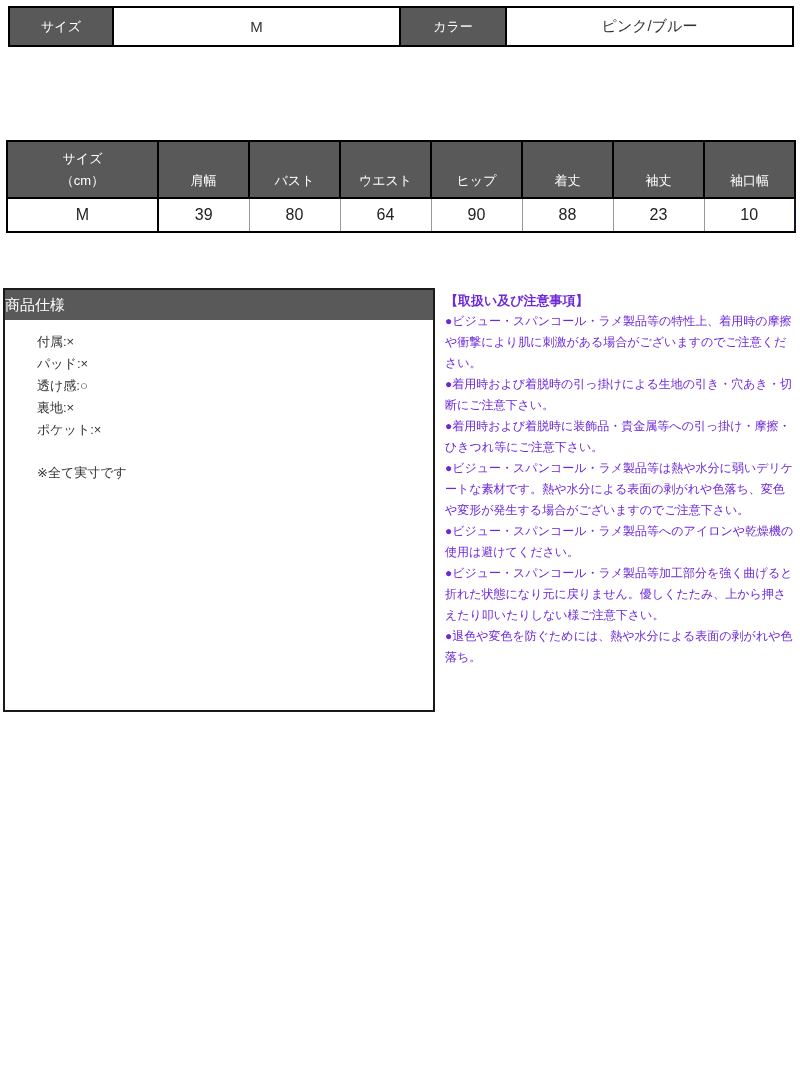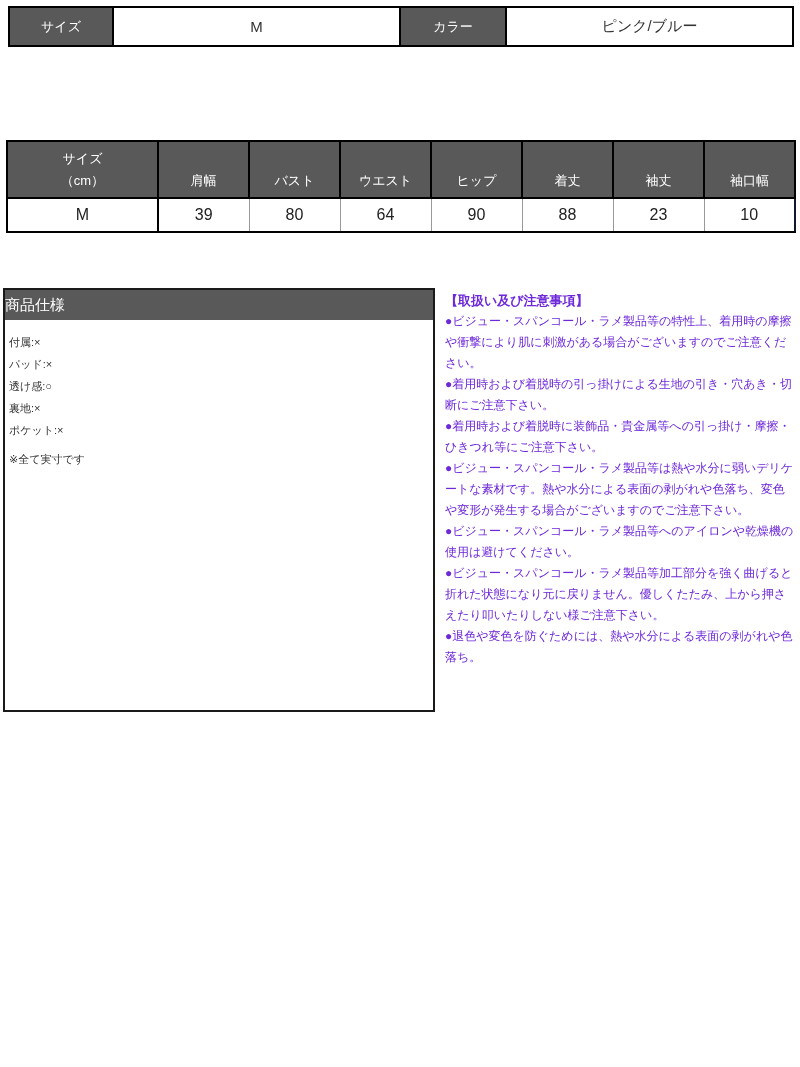--- a/index.html
+++ b/index.html
@@ -16,23 +16,23 @@
   .size-chart{position:absolute;left:6px;top:140px;width:788px;border-collapse:collapse;table-layout:fixed;}
   .size-chart th{background:#595959;color:#fff;font-weight:normal;font-size:13px;border:2px solid #000;height:48px;vertical-align:bottom;padding:0 0 7px 0;text-align:center;}
   .size-chart th.first-col{vertical-align:middle;padding-bottom:0;line-height:22px;}
   .size-chart td{border:1px solid #999;border-top:2px solid #000;border-bottom:2px solid #000;background:#fff;font-size:16px;height:30px;text-align:center;vertical-align:middle;color:#222;}
   .size-chart td.first-col{border-left:2px solid #000;border-right:2px solid #000;}
   .size-chart td.last-col{border-right:2px solid #0f172a;}
 
   
   .spec-box{position:absolute;left:3px;top:288px;width:428px;height:420px;border:2px solid #1a1a1a;background:#fff;box-sizing:content-box;}
   .spec-header{height:30px;background:#595959;color:#fff;font-size:15px;line-height:30px;}
-  .spec-body{padding:11px 16px 0 4px;font-size:11px;line-height:22px;color:#333;}
+  .spec-body{padding:11px 16px 0 32px;font-size:13px;line-height:22px;color:#333;}
   .spec-item{white-space:pre;}
-  .spec-note{margin-top:7px;}
+  .spec-note{margin-top:21px;}
 
   
   .care{position:absolute;left:445px;top:290px;width:349px;font-size:12px;line-height:21px;color:#6d28d9;}
   .care-title{font-weight:bold;font-size:13px;line-height:21px;}
   .care-item{margin:0;text-align:left;}
 </style>
 </head>
 <body>
 
 <div class="page">

